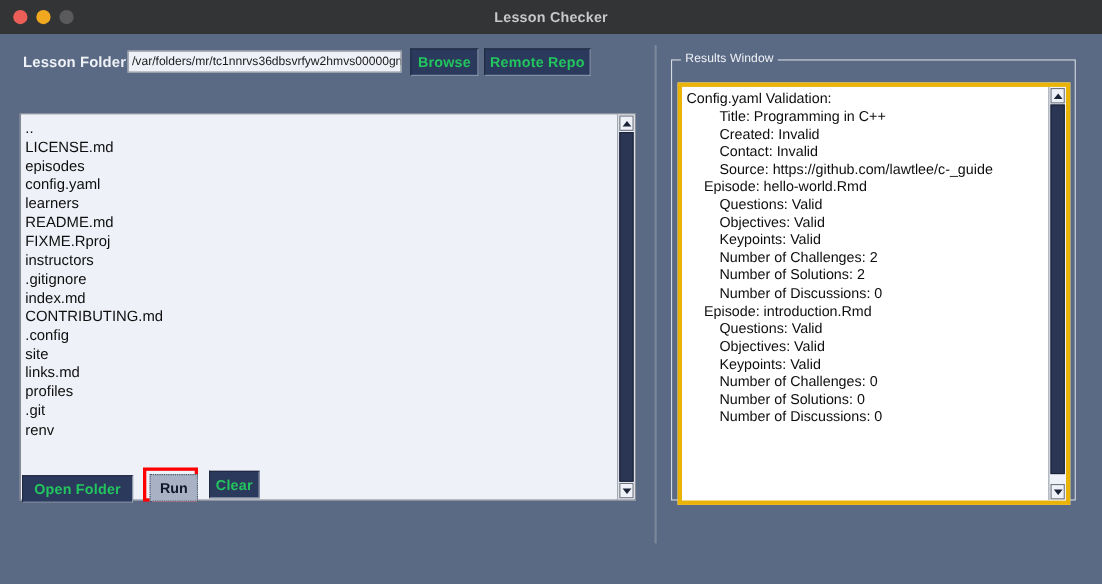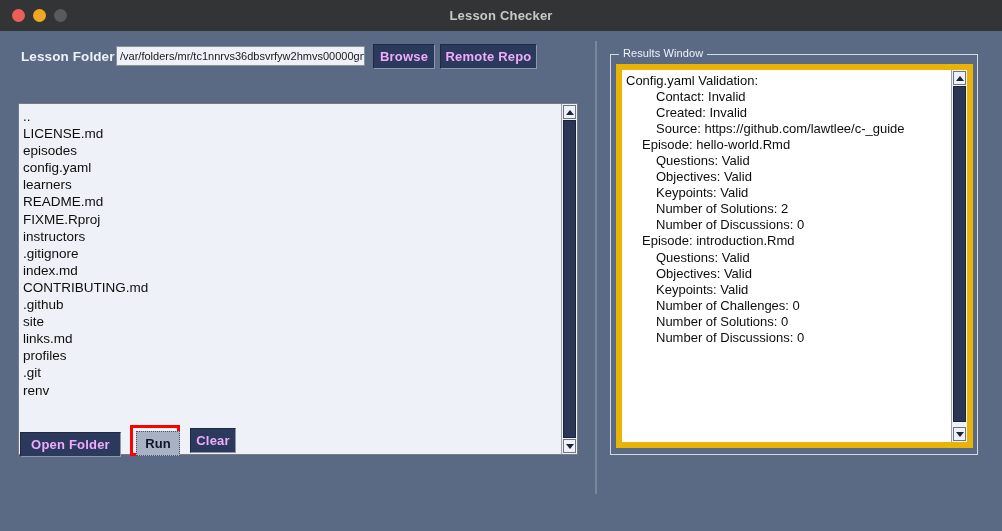--- a/index.html
+++ b/index.html
@@ -87,21 +87,21 @@
     font-size: 11px;
     line-height: 18px;
     padding-left: 3px;
     white-space: nowrap;
     overflow: hidden;
     font-family: "Liberation Sans", sans-serif;
   }
   .btn {
     position: absolute;
     background: #2b3a5c;
-    color: #f0abfc;
+    color: #22c55e;
     border: 1px solid #20293f;
     border-right-color: #8f98ab;
     border-bottom-color: #8f98ab;
     box-sizing: border-box;
     font-size: 13px;
     font-weight: bold;
     font-family: "Liberation Sans", sans-serif;
     display: flex;
     align-items: center;
     justify-content: center;
@@ -248,25 +248,25 @@
     position: absolute;
     left: 9px; top: 0px;
     background: #5a6a85;
     padding: 0 4px;
     color: #f0f2f6;
     font-size: 11px;
     letter-spacing: .1px;
   }
   .results-box {
     position: absolute;
-    left: 6px; top: 17px;
+    left: 6px; top: 28px;
     width: 357px;
     height: 384px;
     background: #ffffff;
-    border: 6px solid #eab308;
+    border: 4px solid #eab308;
     box-sizing: border-box;
     overflow: hidden;
   }
   .results-inner {
     position: absolute;
     left: 0; top: 0;
     right: 16px;
     bottom: 0;
     padding: 3px 0 0 4px;
     overflow: hidden;
@@ -310,21 +310,21 @@
           <div class="file-item">LICENSE.md</div>
           <div class="file-item">episodes</div>
           <div class="file-item">config.yaml</div>
           <div class="file-item">learners</div>
           <div class="file-item">README.md</div>
           <div class="file-item">FIXME.Rproj</div>
           <div class="file-item">instructors</div>
           <div class="file-item">.gitignore</div>
           <div class="file-item">index.md</div>
           <div class="file-item">CONTRIBUTING.md</div>
-          <div class="file-item">.github</div>
+          <div class="file-item">.config</div>
           <div class="file-item">site</div>
           <div class="file-item">links.md</div>
           <div class="file-item">profiles</div>
           <div class="file-item">.git</div>
           <div class="file-item">renv</div>
         </div>
       <div class="vscroll">
         <div class="sb-btn up">
             <div class="arrow-up"></div>
           </div>
@@ -342,27 +342,29 @@
     <div class="btn btn-clear">Clear</div>
 
     <div class="divider"></div>
 
     <div class="results-group">
       <div class="group-border"></div>
       <div class="group-title">Results Window</div>
       <div class="results-box">
         <div class="results-inner" id="results-list">
             <div class="res-line">Config.yaml Validation:</div>
+            <div class="res-line indent2">Title: Programming in C++</div>
+            <div class="res-line indent2">Created: Invalid</div>
             <div class="res-line indent2">Contact: Invalid</div>
-            <div class="res-line indent2">Created: Invalid</div>
             <div class="res-line indent2">Source: https://github.com/lawtlee/c-_guide</div>
             <div class="res-line indent1">Episode: hello-world.Rmd</div>
             <div class="res-line indent2">Questions: Valid</div>
             <div class="res-line indent2">Objectives: Valid</div>
             <div class="res-line indent2">Keypoints: Valid</div>
+            <div class="res-line indent2">Number of Challenges: 2</div>
             <div class="res-line indent2">Number of Solutions: 2</div>
             <div class="res-line indent2">Number of Discussions: 0</div>
             <div class="res-line indent1">Episode: introduction.Rmd</div>
             <div class="res-line indent2">Questions: Valid</div>
             <div class="res-line indent2">Objectives: Valid</div>
             <div class="res-line indent2">Keypoints: Valid</div>
             <div class="res-line indent2">Number of Challenges: 0</div>
             <div class="res-line indent2">Number of Solutions: 0</div>
             <div class="res-line indent2">Number of Discussions: 0</div>
           </div>

